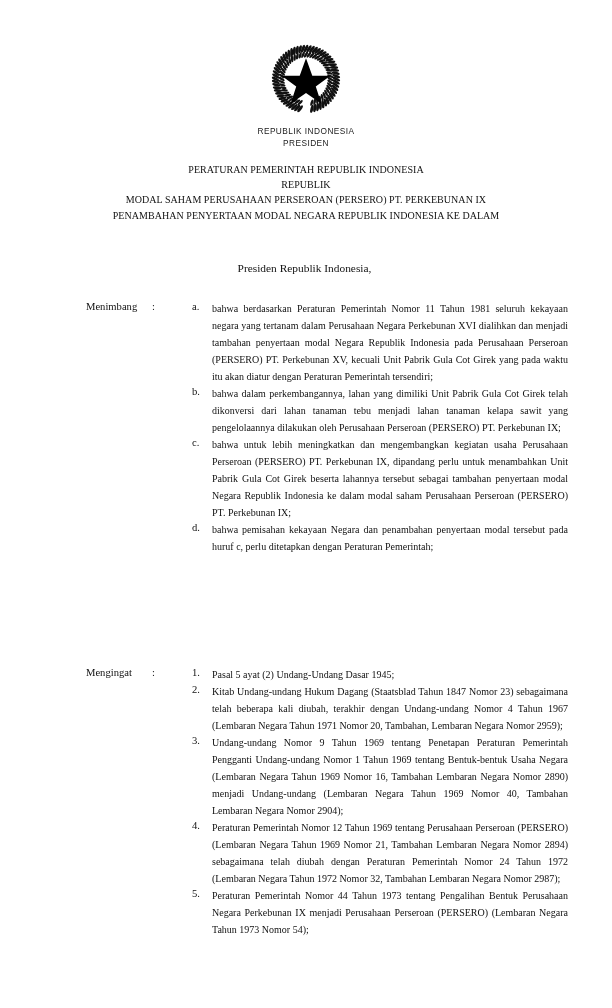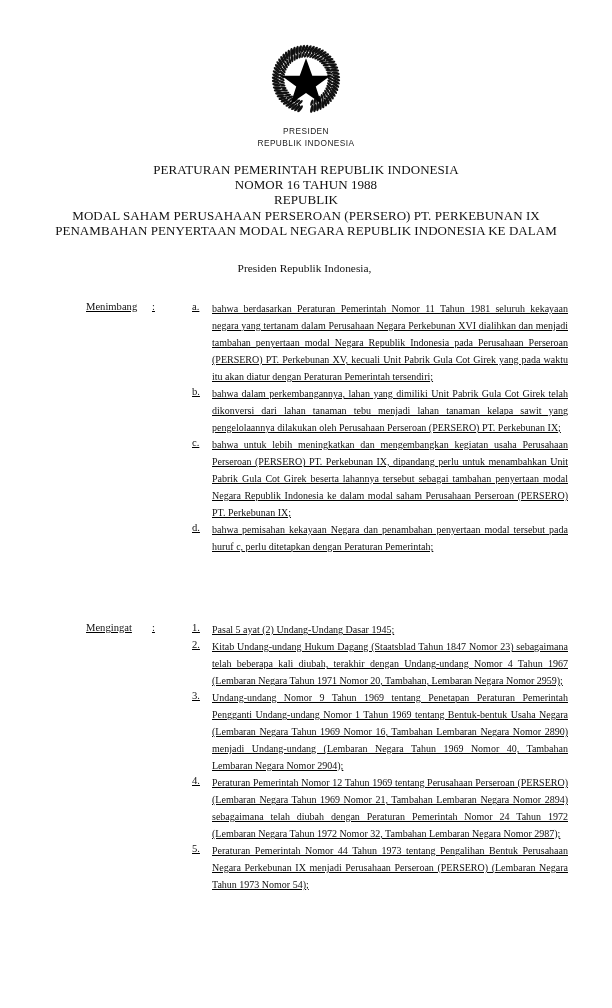--- a/index.html
+++ b/index.html
@@ -50,21 +50,21 @@
     color: #1a1a1a;
   }
 
   
   .title-block {
     position: absolute;
     top: 162px;
     left: 36px;
     width: 540px;
     text-align: center;
-    font-size: 13px;
+    font-size: 10px;
     line-height: 15.2px;
     letter-spacing: 0.05px;
     color: #111111;
   }
   .title-block .tline { white-space: nowrap; }
 
   
   .opening {
     position: absolute;
     top: 262px;
@@ -75,26 +75,25 @@
     color: #111111;
   }
 
   
   .section {
     position: absolute;
     left: 86px;
     width: 482px;
   }
   #section-menimbang { top: 300px; }
-  #section-mengingat { top: 621px; }
+  #section-mengingat { top: 666px; }
 
   .section-row {
     display: flex;
     align-items: flex-start;
-    text-decoration: underline;
   }
   .section-label {
     width: 66px;
     flex: 0 0 66px;
     font-size: 10.6px;
     line-height: 13.6px;
     color: #111111;
   }
   .section-colon {
     width: 40px;
@@ -250,27 +249,26 @@
             <ellipse cx="42.10" cy="17.96" rx="1.7" ry="4.6" transform="rotate(376.2 42.10 17.96)"></ellipse>
             <ellipse cx="46.02" cy="17.24" rx="1.7" ry="4.6" transform="rotate(383.1 46.02 17.24)"></ellipse>
           </g>
       </g>
 
       <polygon points="50,22 58.5,45.5 83,45.5 63.2,60 70.8,83.5 50,69 29.2,83.5 36.8,60 17,45.5 41.5,45.5" fill="#000000"></polygon>
     </svg>
   </div>
 
   <div class="presiden-block">
+    <div>REPUBLIK INDONESIA</div>
     <div>PRESIDEN</div>
-    <div>REPUBLIK INDONESIA</div>
   </div>
 
   <div class="title-block">
     <div class="tline">PERATURAN PEMERINTAH REPUBLIK INDONESIA</div>
-    <div class="tline">NOMOR 16 TAHUN 1988</div>
     <div class="tline">REPUBLIK</div>
     <div class="tline">MODAL SAHAM PERUSAHAAN PERSEROAN (PERSERO) PT. PERKEBUNAN IX</div>
     <div class="tline">PENAMBAHAN PENYERTAAN MODAL NEGARA REPUBLIK INDONESIA KE DALAM</div>
   </div>
 
   <div class="opening">Presiden Republik Indonesia,</div>
 
   <div class="section" id="section-menimbang">
     <div class="section-row">
       <div class="section-label">Menimbang</div>

